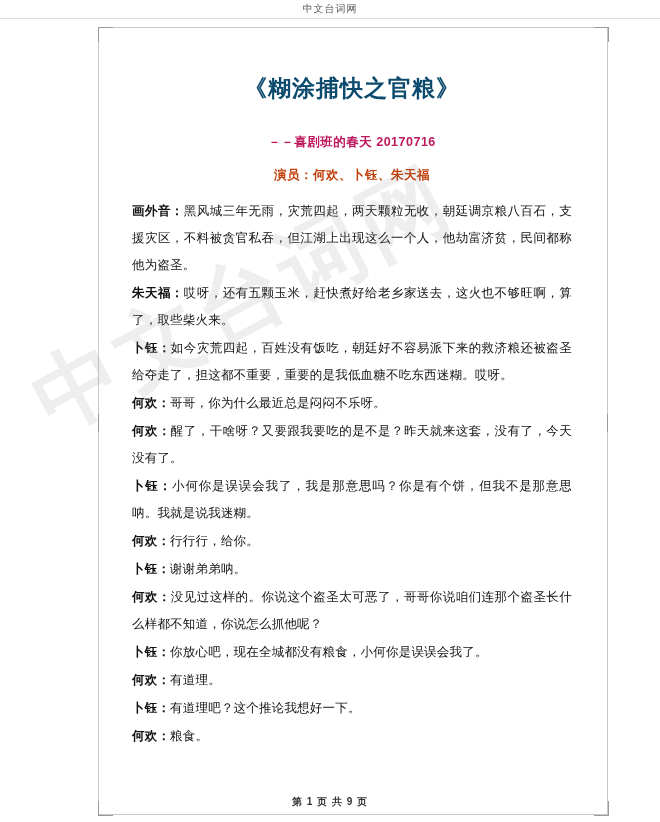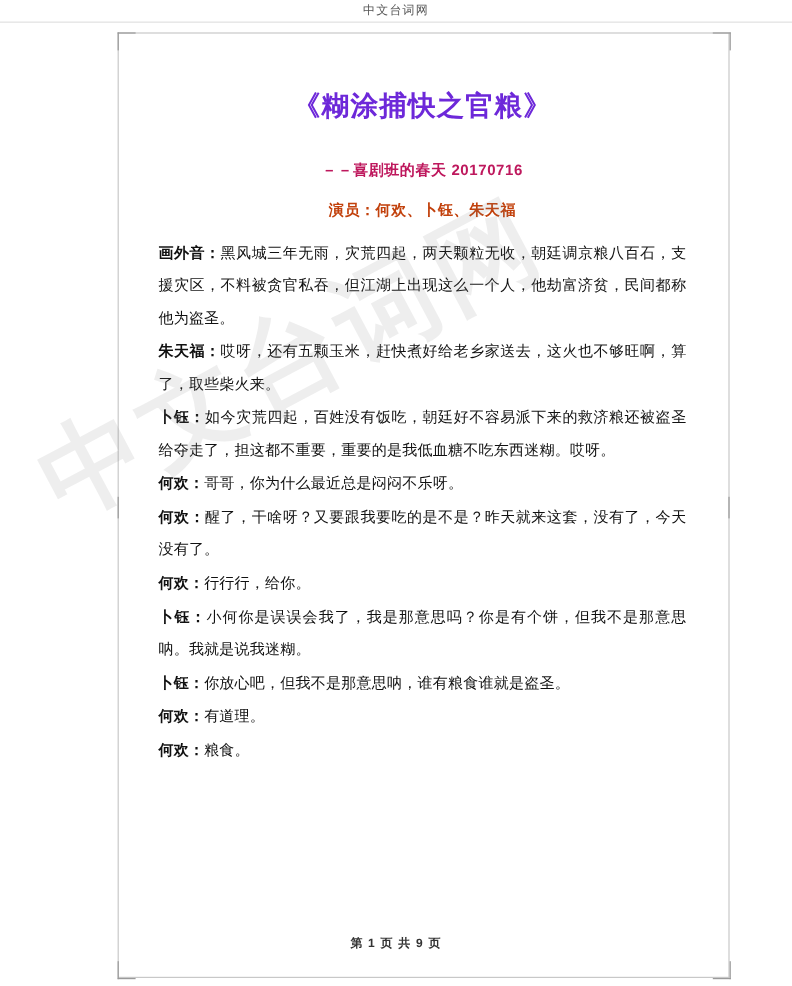--- a/index.html
+++ b/index.html
@@ -46,21 +46,21 @@
     left:96px;top:8px;
     width:512px;height:788px;
     box-sizing:border-box;
     padding:28px 36px 10px 36px;
     overflow:hidden;
   }
   .title{
     text-align:center;
     font-size:23px;
     font-weight:bold;
-    color:#6d28d9;
+    color:#0c4a6e;
     font-family:"DejaVu Sans","Liberation Sans",sans-serif;
     letter-spacing:1px;
     margin:18px 0 0 0;
   }
   .subtitle{
     text-align:center;
     font-size:12.5px;
     font-weight:bold;
     color:#be185d;
     margin:30px 0 0 0;
@@ -81,21 +81,21 @@
     font-size:12.5px;
     line-height:27px;
     color:#111;
     text-align:justify;
     margin:0 0 1px 0;
     letter-spacing:0.2px;
   }
   .spk{font-weight:bold;}
   .footer{
     position:absolute;
-    left:0;bottom:30px;
+    left:0;bottom:14px;
     width:100%;
     text-align:center;
     font-size:10px;
     color:#333;
     font-weight:bold;
     letter-spacing:1px;
   }
   
   .watermark{
     position:absolute;
@@ -138,24 +138,27 @@
     <div class="title">《糊涂捕快之官粮》</div>
     <div class="subtitle">－－喜剧班的春天 20170716</div>
     <div class="cast">演员：何欢、卜钰、朱天福</div>
 
     <div class="script">
       <p class="line"><span class="spk">画外音：</span><span>黑风城三年无雨，灾荒四起，两天颗粒无收，朝廷调京粮八百石，支援灾区，不料被贪官私吞，但江湖上出现这么一个人，他劫富济贫，民间都称他为盗圣。</span></p>
       <p class="line"><span class="spk">朱天福：</span><span>哎呀，还有五颗玉米，赶快煮好给老乡家送去，这火也不够旺啊，算了，取些柴火来。</span></p>
       <p class="line"><span class="spk">卜钰：</span><span>如今灾荒四起，百姓没有饭吃，朝廷好不容易派下来的救济粮还被盗圣给夺走了，担这都不重要，重要的是我低血糖不吃东西迷糊。哎呀。</span></p>
       <p class="line"><span class="spk">何欢：</span><span>哥哥，你为什么最近总是闷闷不乐呀。</span></p>
       <p class="line"><span class="spk">何欢：</span><span>醒了，干啥呀？又要跟我要吃的是不是？昨天就来这套，没有了，今天没有了。</span></p>
+      <p class="line"><span class="spk">卜钰：</span><span>小何你是误误会我了，我是那意思吗？你是有个饼，但我不是那意思呐。我就是说我迷糊。</span></p>
       <p class="line"><span class="spk">何欢：</span><span>行行行，给你。</span></p>
-      <p class="line"><span class="spk">卜钰：</span><span>小何你是误误会我了，我是那意思吗？你是有个饼，但我不是那意思呐。我就是说我迷糊。</span></p>
-      <p class="line"><span class="spk">卜钰：</span><span>你放心吧，但我不是那意思呐，谁有粮食谁就是盗圣。</span></p>
+      <p class="line"><span class="spk">卜钰：</span><span>谢谢弟弟呐。</span></p>
+      <p class="line"><span class="spk">何欢：</span><span>没见过这样的。你说这个盗圣太可恶了，哥哥你说咱们连那个盗圣长什么样都不知道，你说怎么抓他呢？</span></p>
+      <p class="line"><span class="spk">卜钰：</span><span>你放心吧，现在全城都没有粮食，小何你是误误会我了。</span></p>
       <p class="line"><span class="spk">何欢：</span><span>有道理。</span></p>
+      <p class="line"><span class="spk">卜钰：</span><span>有道理吧？这个推论我想好一下。</span></p>
       <p class="line"><span class="spk">何欢：</span><span>粮食。</span></p>
     </div>
   </div>
 
   <div class="watermark">
     <div class="wm-text">中文台词网</div>
   </div>
 
   <div class="footer">第 1 页 共 9 页</div>
 </div>

